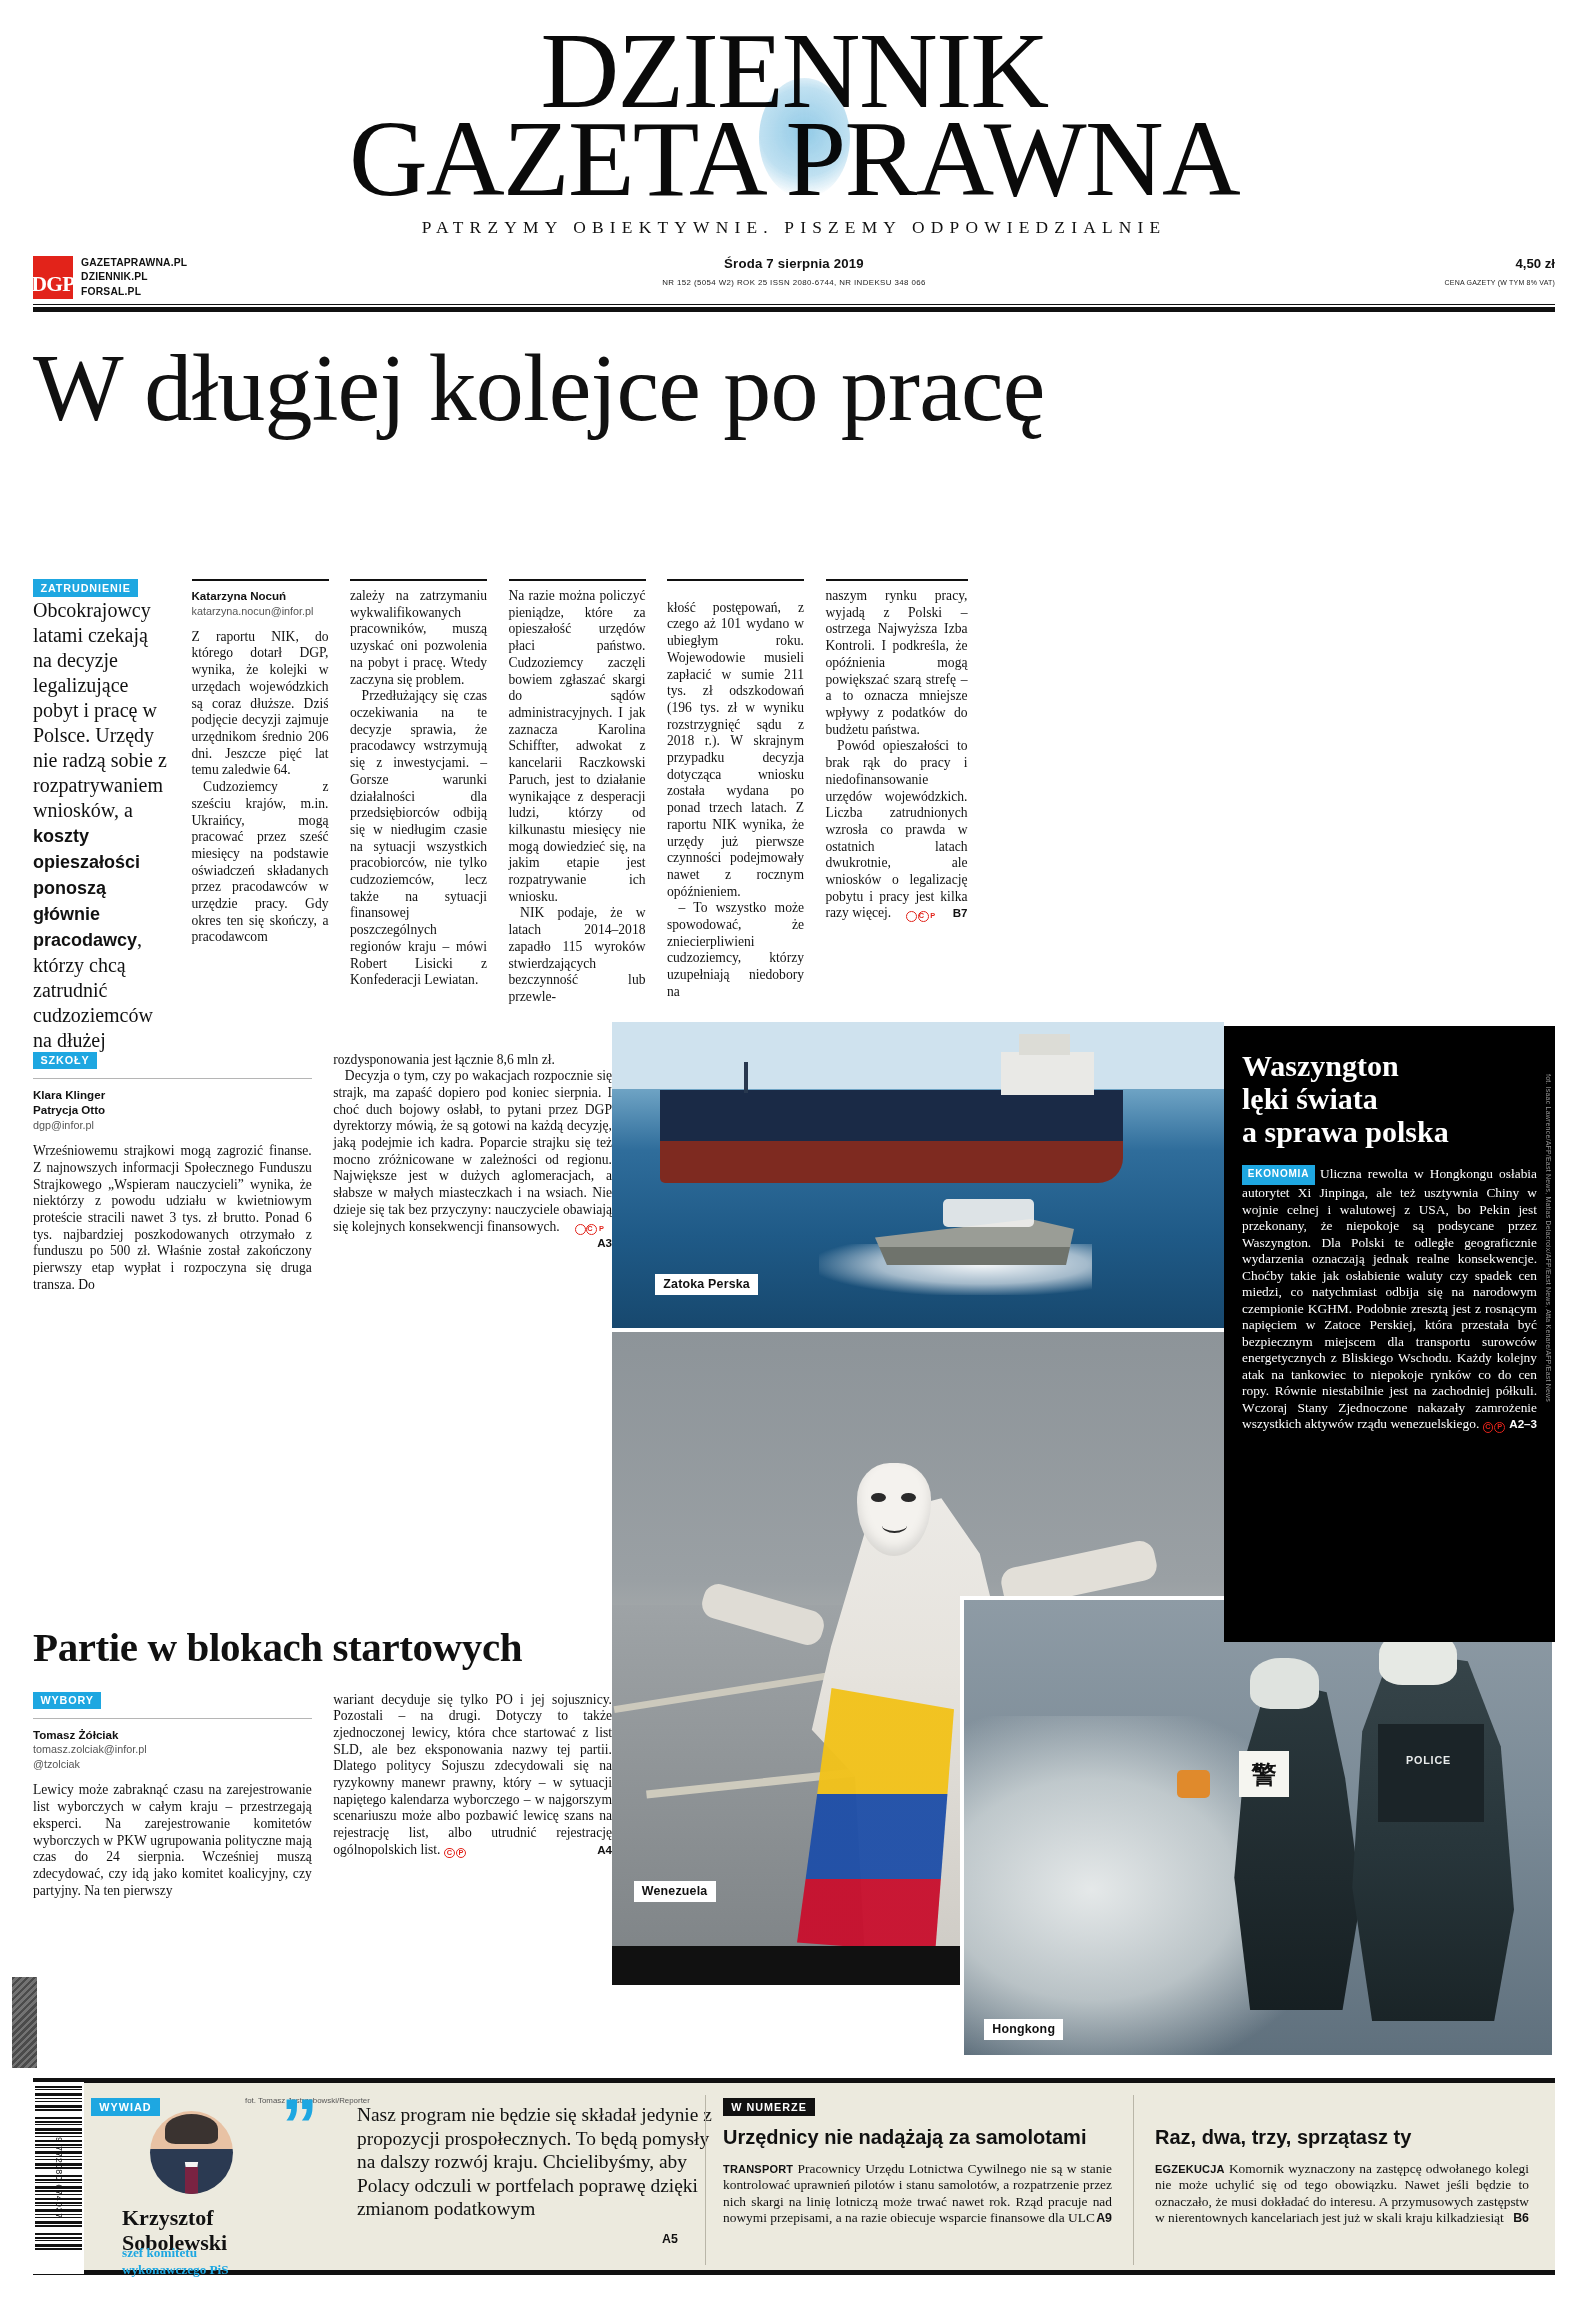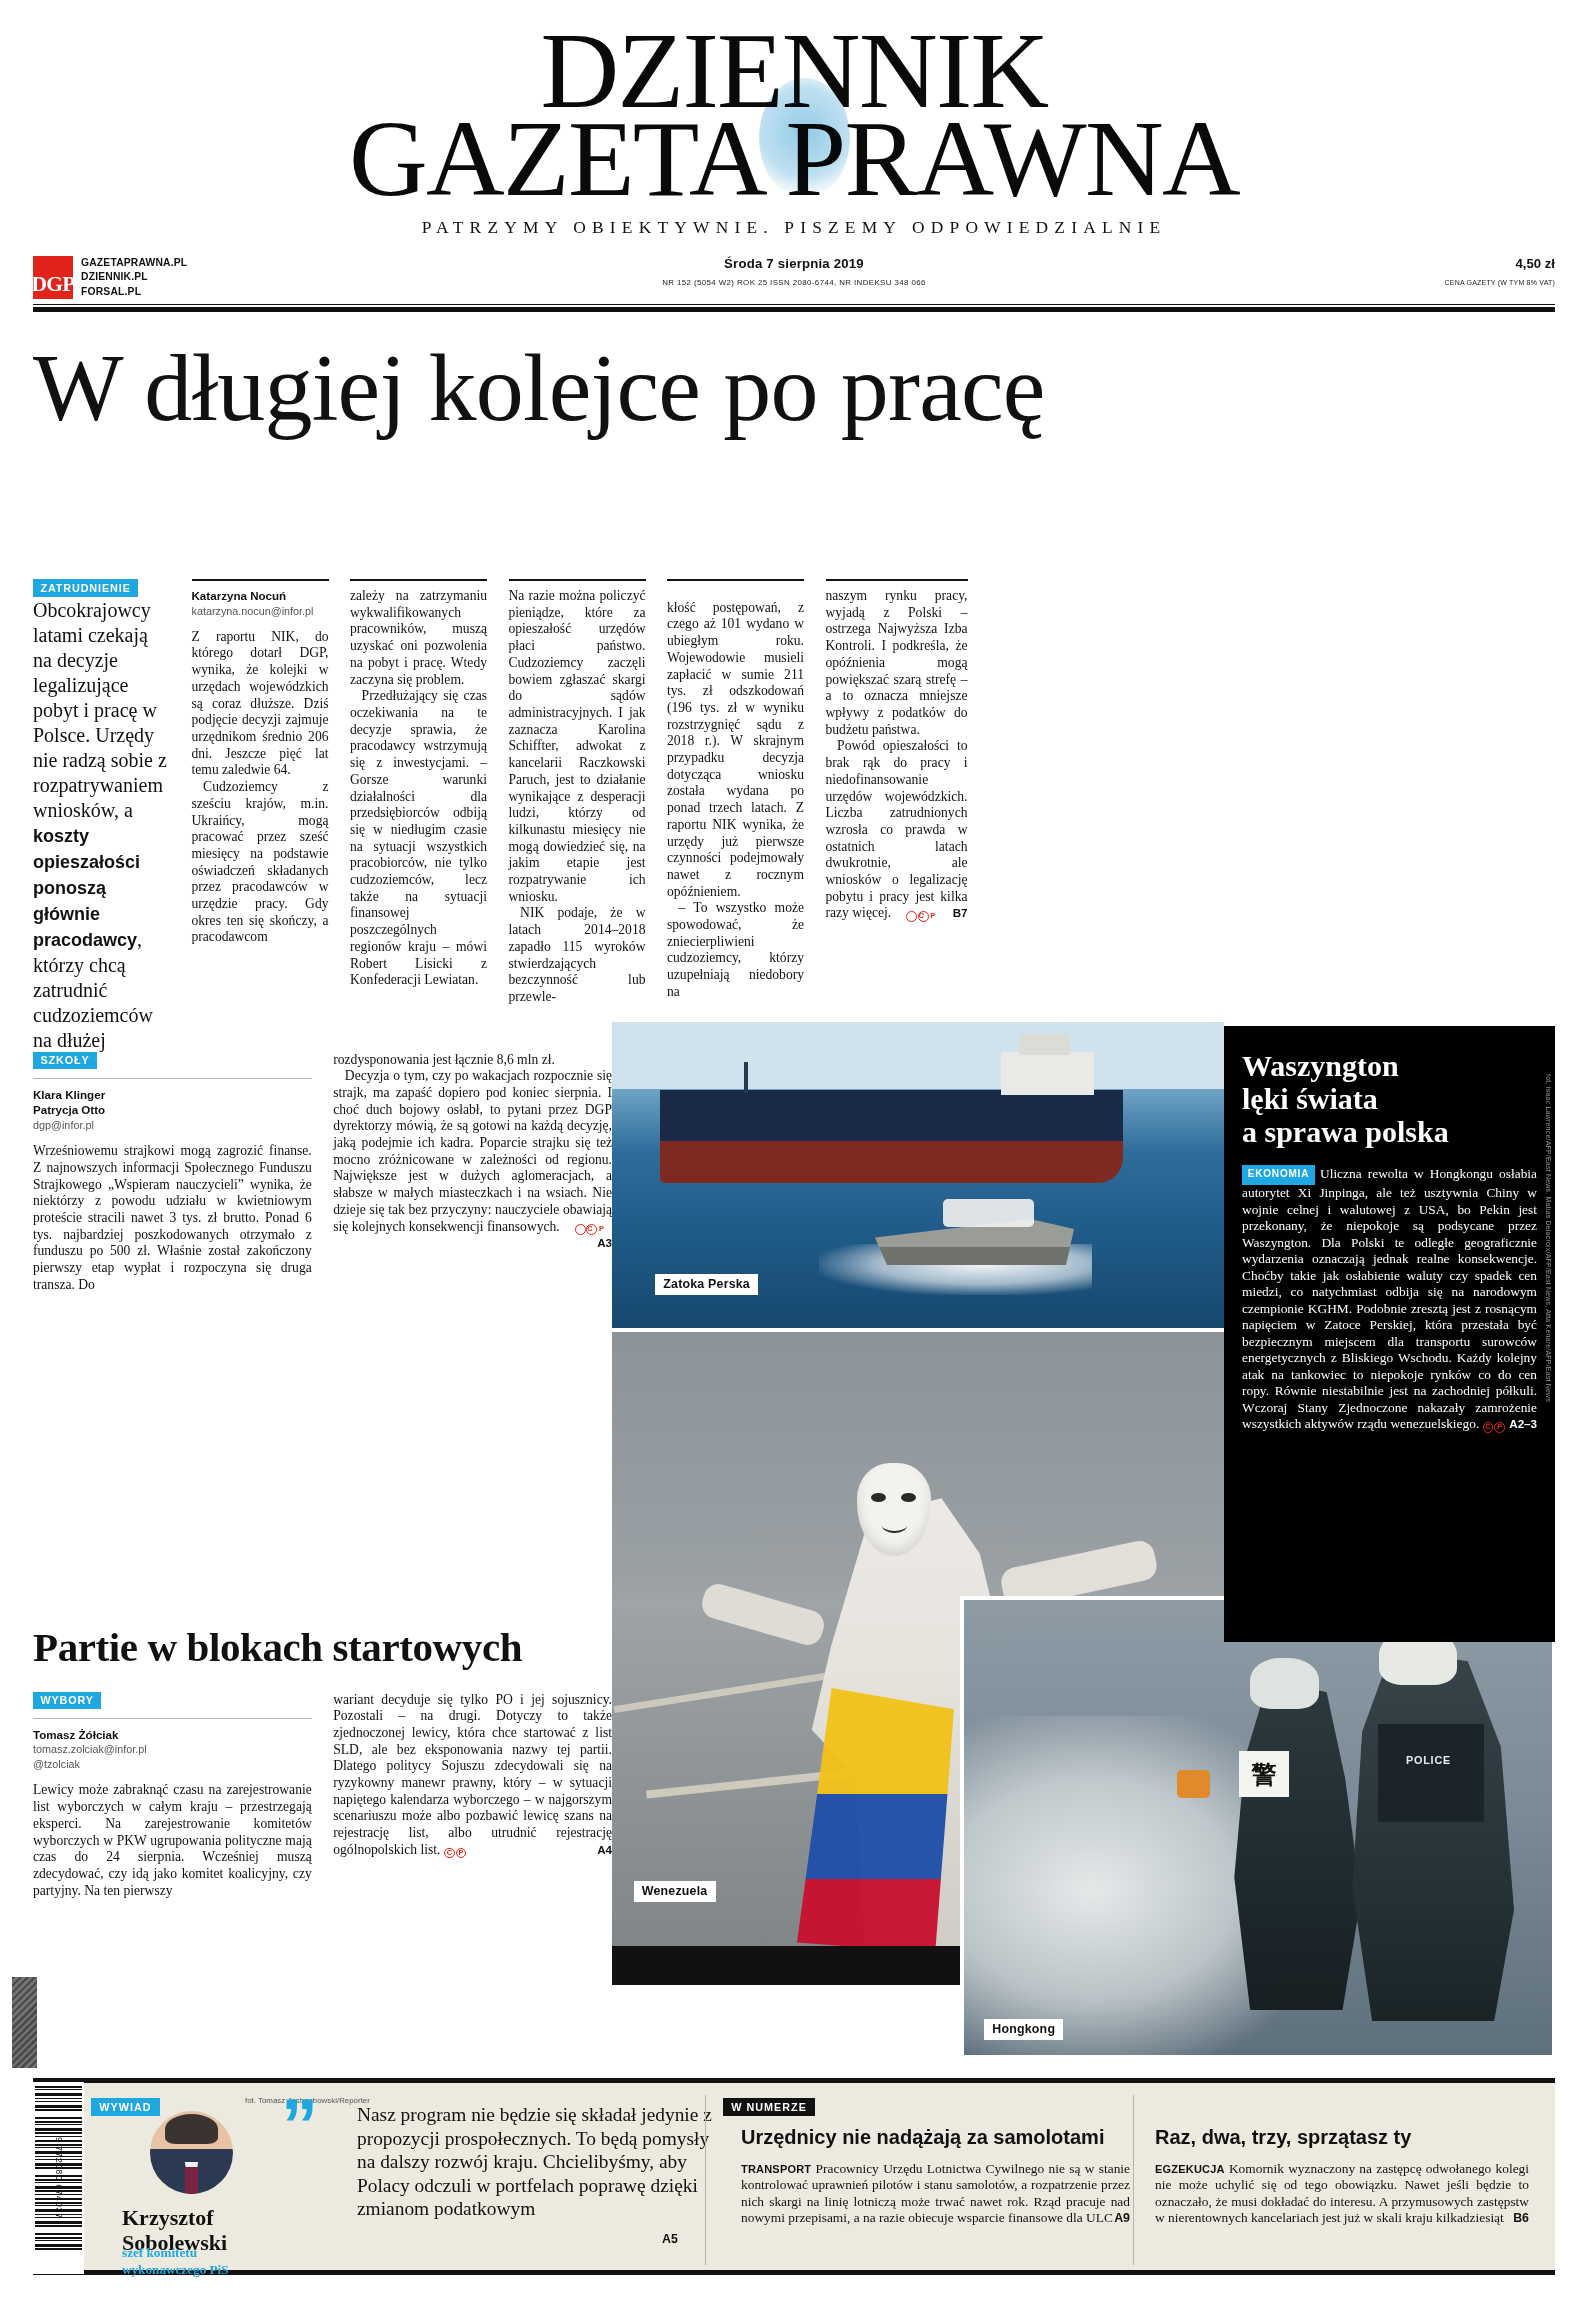--- a/index.html
+++ b/index.html
@@ -589,21 +589,21 @@
   </div>
   <div class="quote-mark">”</div>
   <div class="intv-quote">Nasz program nie będzie się składał jedynie z propozycji prospołecznych. To będą pomysły na dalszy rozwój kraju. Chcielibyśmy, aby Polacy odczuli w portfelach poprawę dzięki zmianom podatkowym</div>
   <div class="intv-ref">A5</div>
 
   <div class="vdiv" style="left:672px;"></div>
   <div class="wnum-tag">W NUMERZE</div>
 
   <div class="vdiv" style="left:1100px;"></div>
 
-  <div class="wn-box" style="left:708px; width:389px;">
+  <div class="wn-box" style="left:690px; width:389px;">
     <div class="wn-head">Urzędnicy nie nadążają za samolotami</div>
     <div class="wn-body">
       <span class="wn-kick">TRANSPORT</span>
       <span>Pracownicy Urzędu Lotnictwa Cywilnego nie są w stanie kontrolować uprawnień pilotów i stanu samolotów, a rozpatrzenie przez nich skargi na linię lotniczą może trwać nawet rok. Rząd pracuje nad nowymi przepisami, a na razie obiecuje wsparcie finansowe dla ULC</span>
       <span class="wn-ref">A9</span>
     </div>
   </div>
 
   <div class="wn-box" style="left:1122px; width:374px;">
     <div class="wn-head">Raz, dwa, trzy, sprzątasz ty</div>

